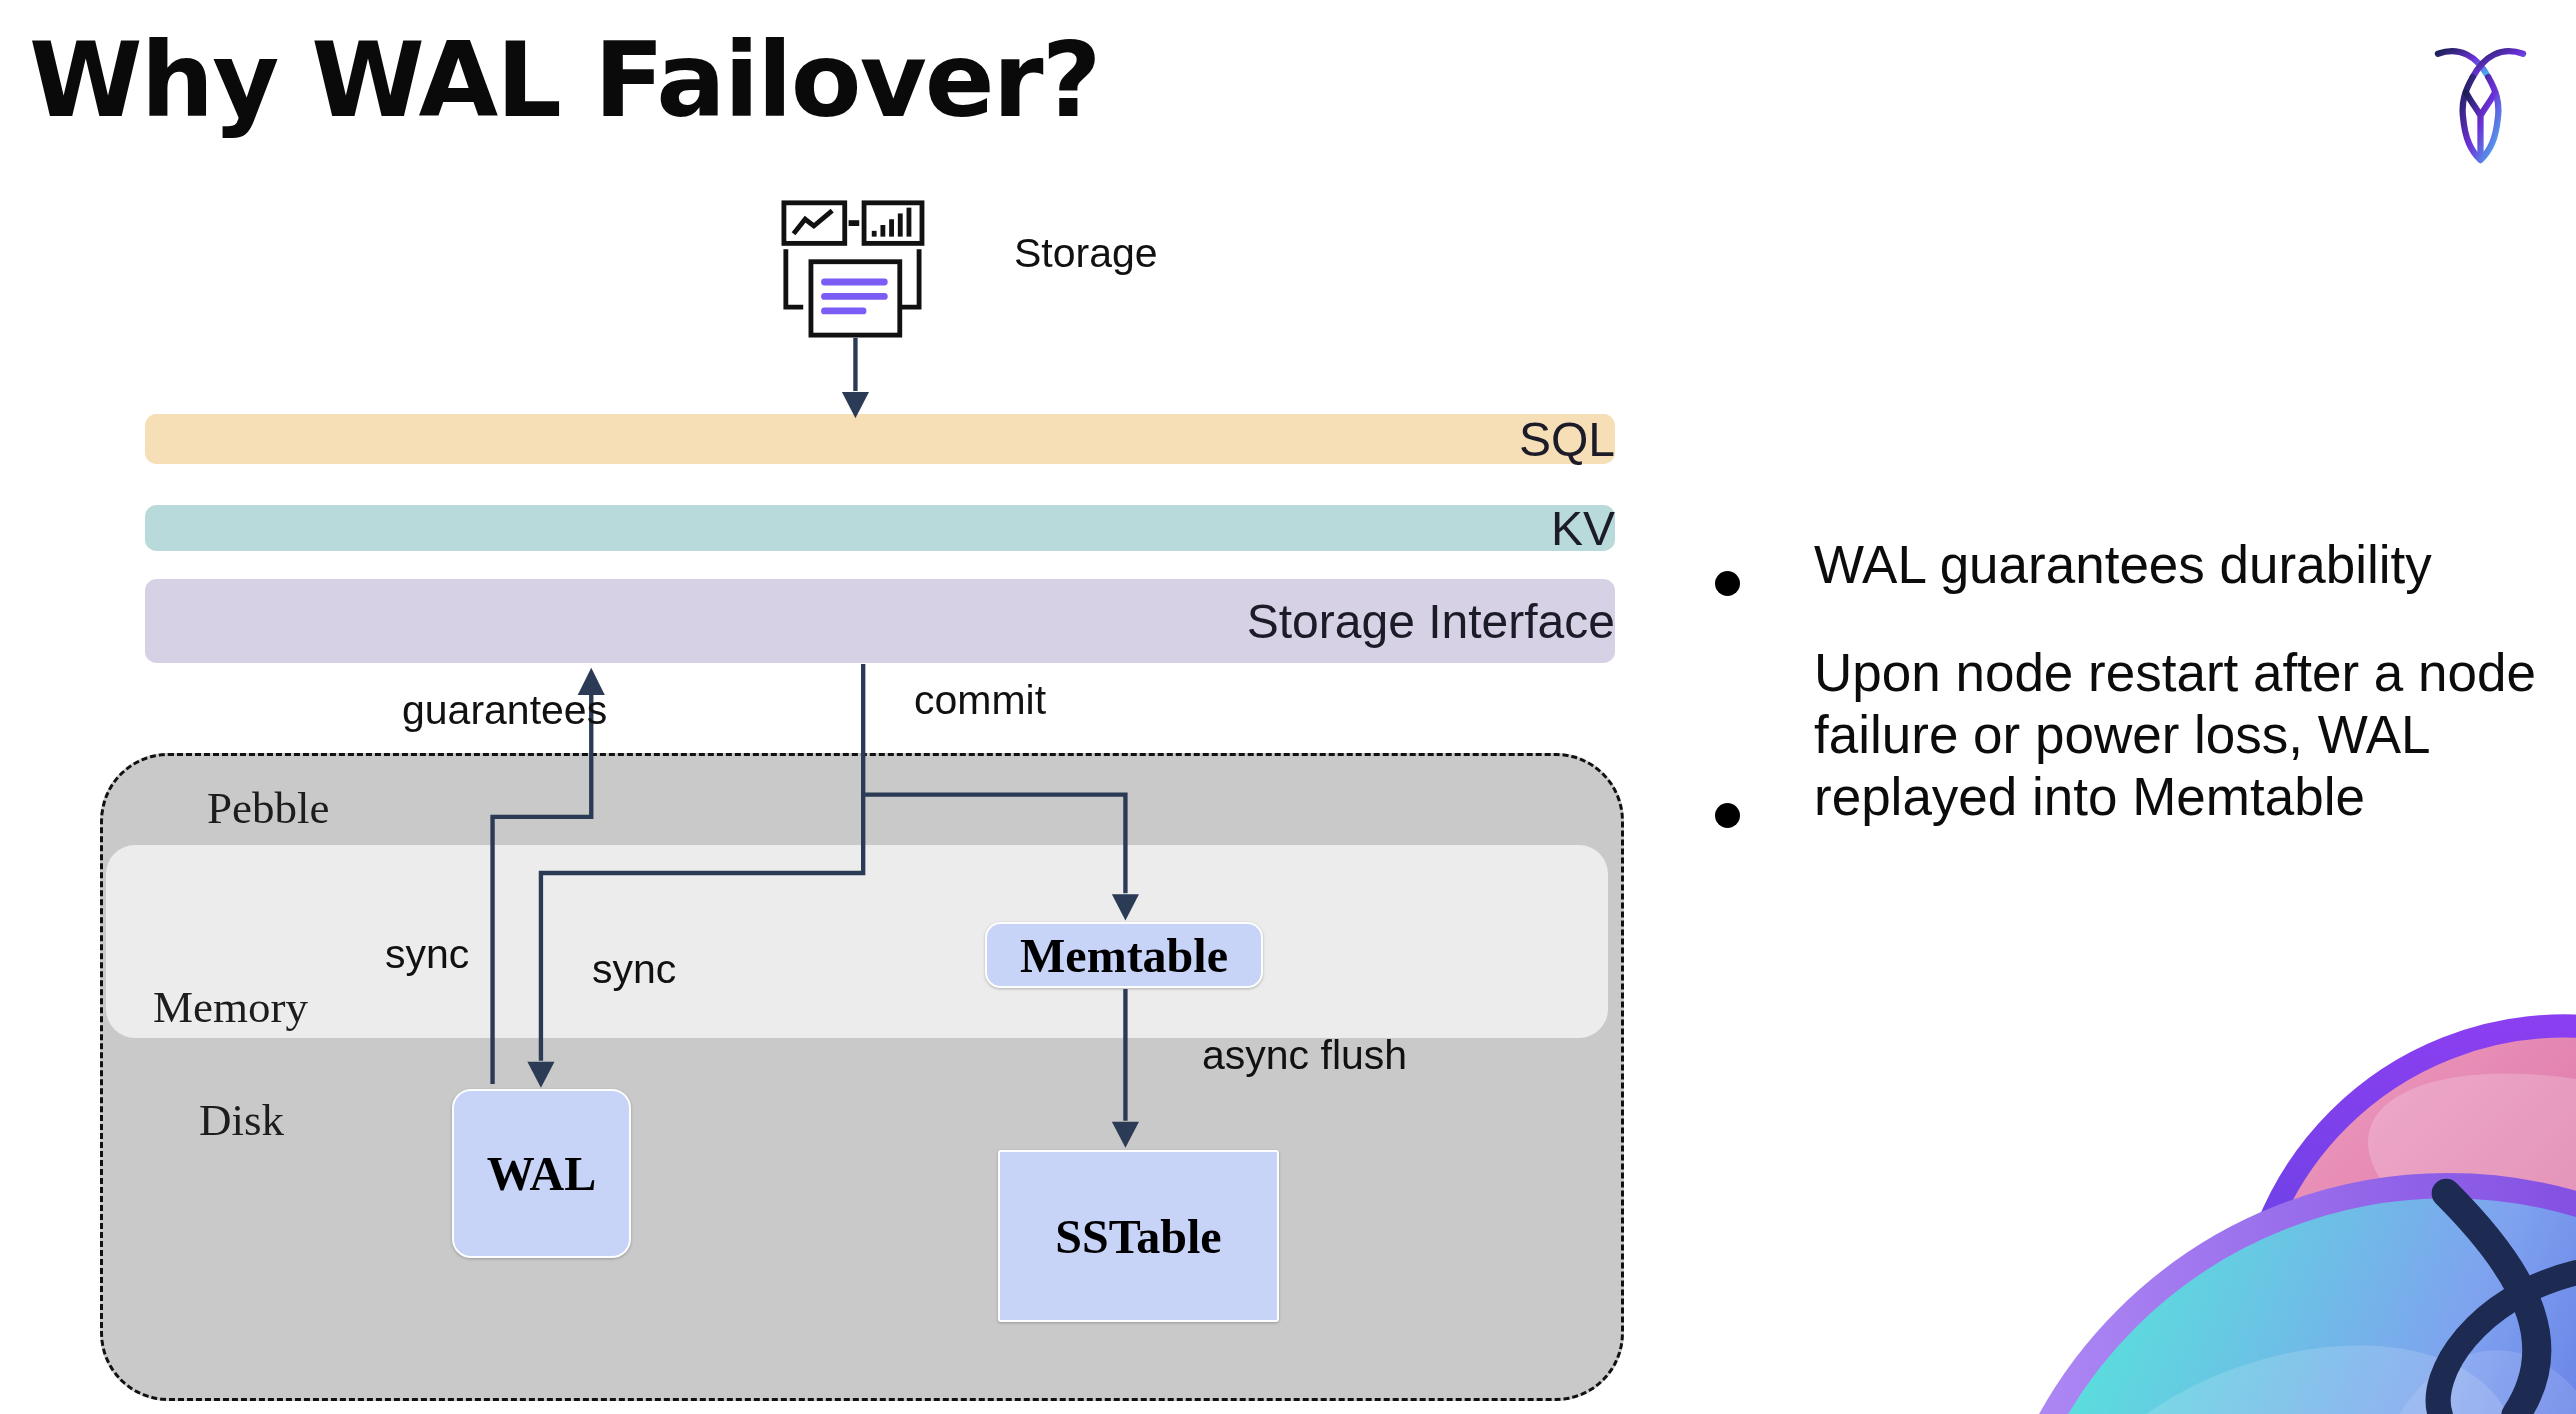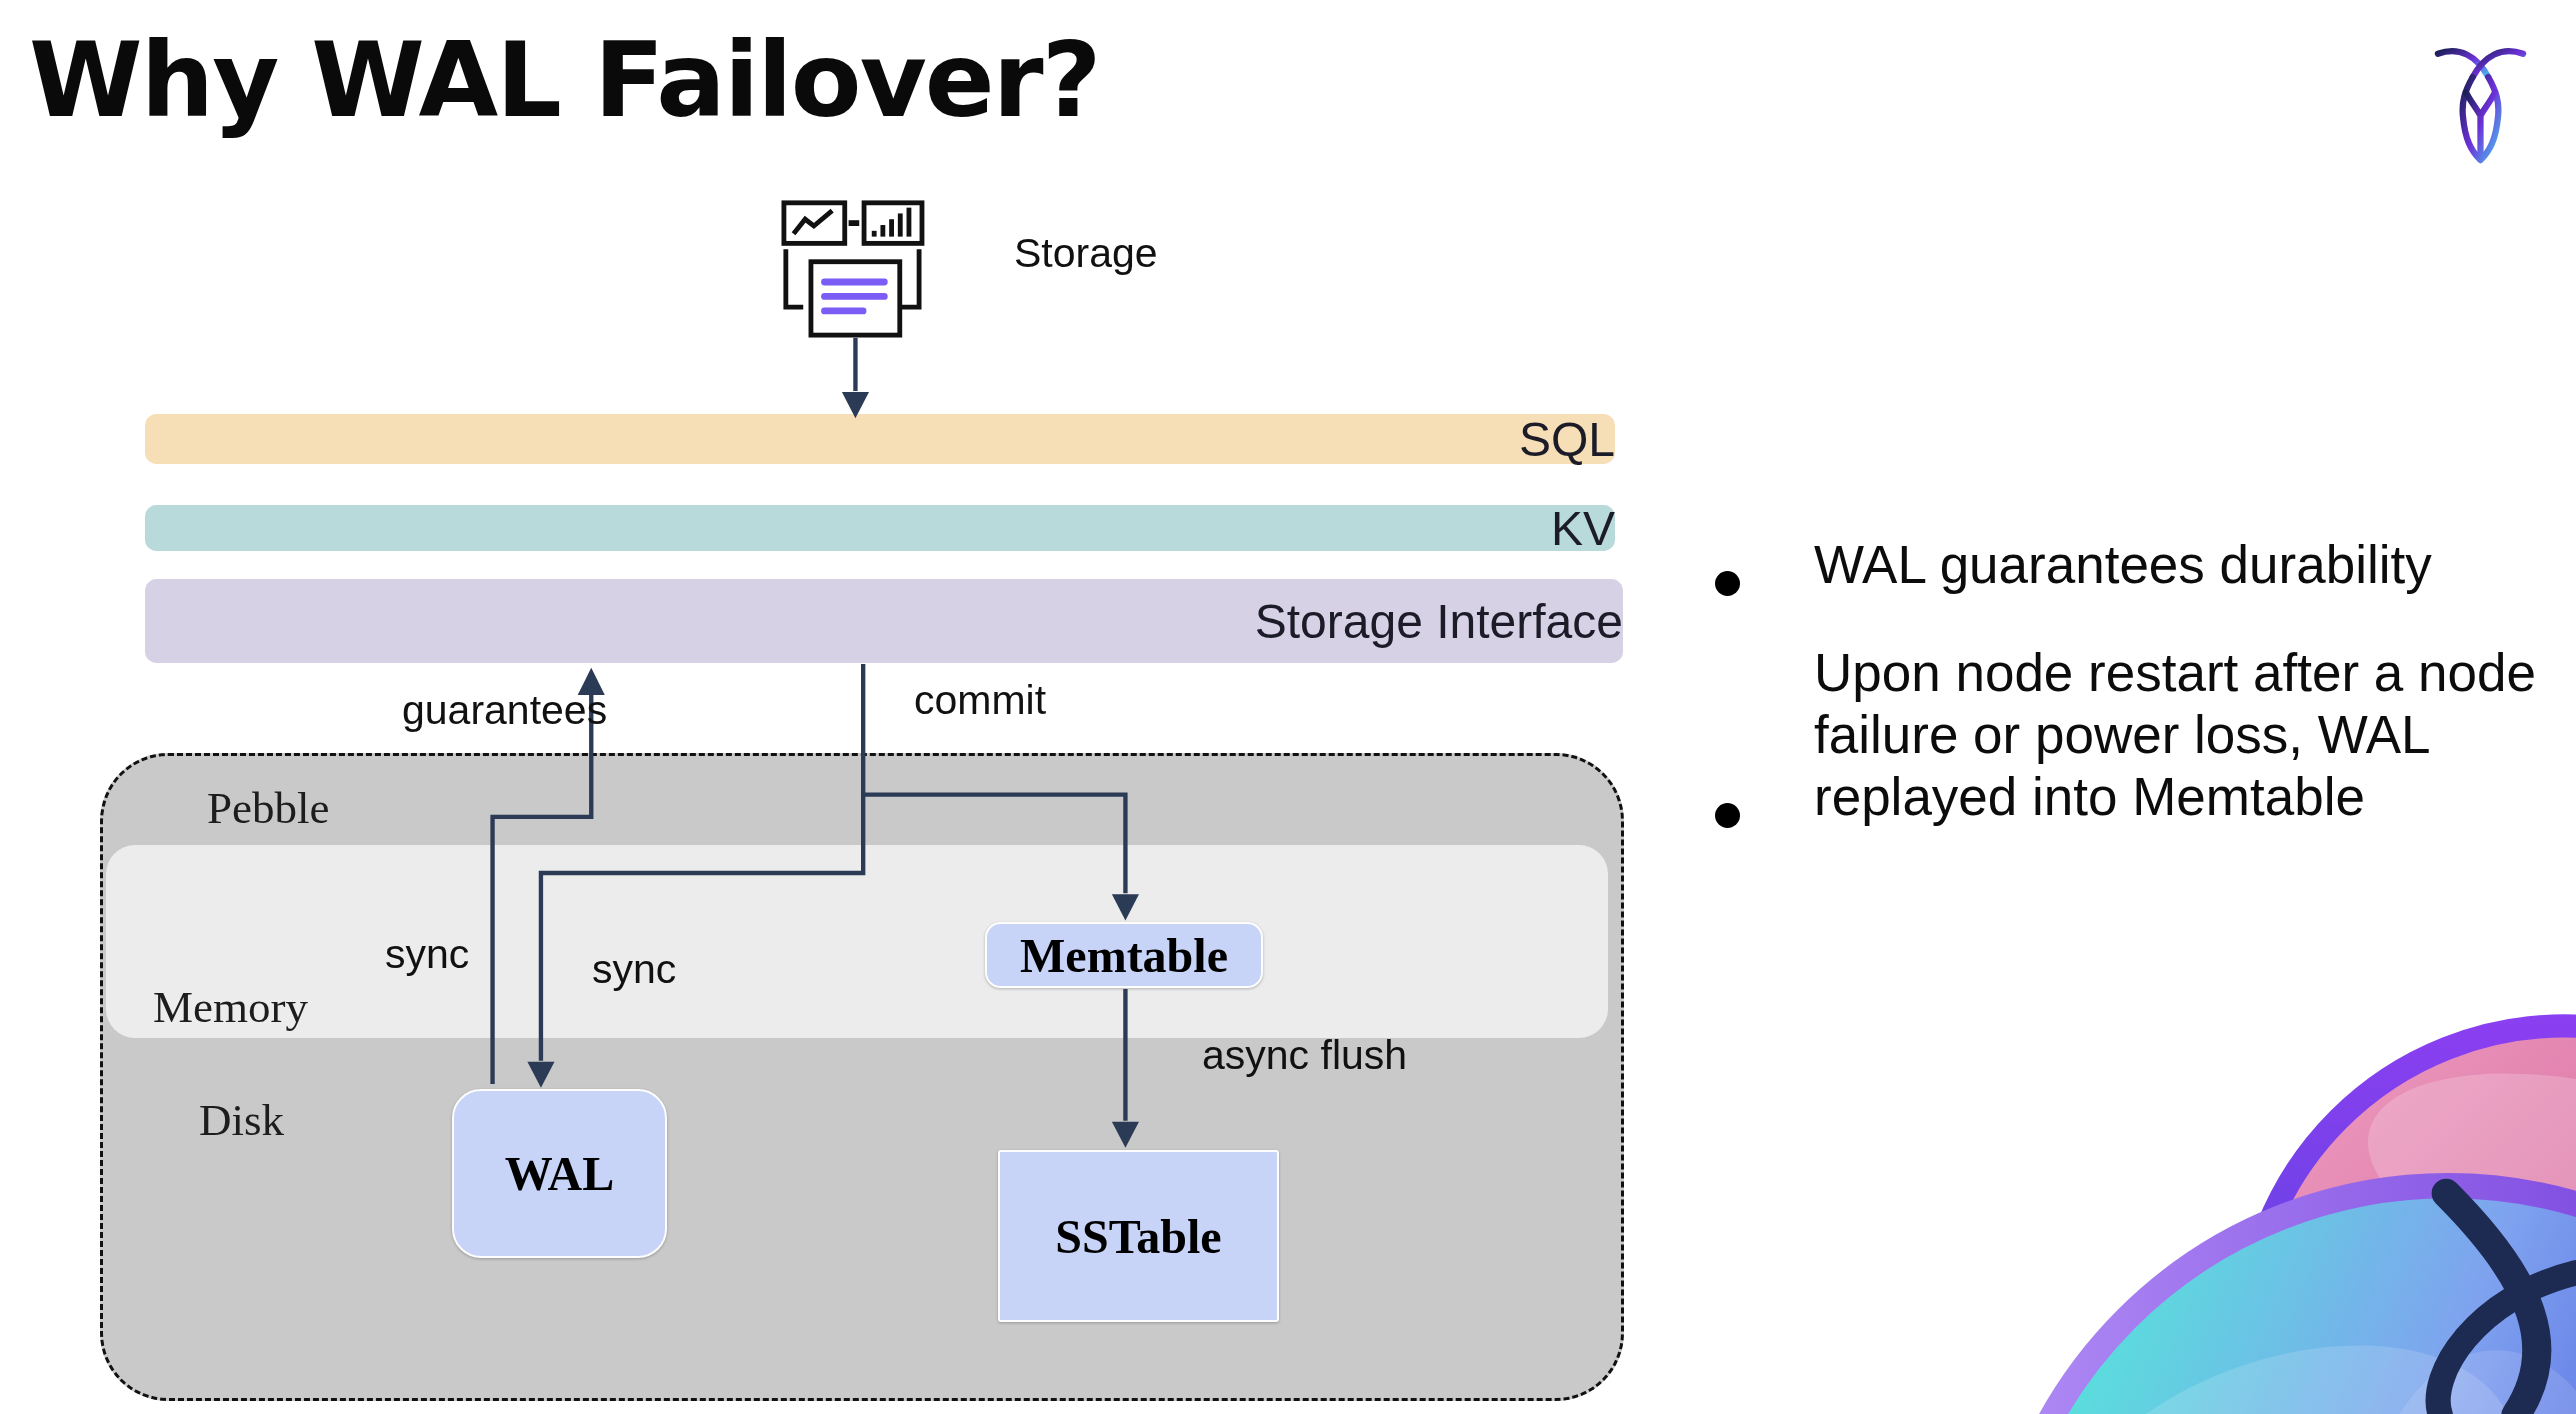--- a/index.html
+++ b/index.html
@@ -82,31 +82,31 @@
     </g>
   </svg>
   <span class="abs sans client-label" style="left:1014px;top:230px;">Storage</span>
 
   <div class="abs bar" style="top:414px;height:50px;background:var(--sql-bar);">
     <span>SQL</span>
   </div>
   <div class="abs bar" style="top:505px;height:46px;background:var(--kv-bar);">
     <span>KV</span>
   </div>
-  <div class="abs bar" style="top:579px;height:84px;background:var(--storage-bar);padding-left:8px;">
+  <div class="abs bar" style="top:579px;height:84px;background:var(--storage-bar);">
     <span>Storage Interface</span>
   </div>
 
   <div class="abs pebble"></div>
   <div class="abs memory-band"></div>
   <span class="abs serif region-label" style="left:207px;top:782px;">Pebble</span>
   <span class="abs serif region-label" style="left:153px;top:981px;">Memory</span>
   <span class="abs serif region-label" style="left:199px;top:1094px;">Disk</span>
 
-  <div class="abs node" style="left:452px;top:1089px;width:215px;height:169px;border-radius:29px;">
+  <div class="abs node" style="left:452px;top:1089px;width:179px;height:169px;border-radius:19px;">
     <span>WAL</span>
   </div>
   <div class="abs node" style="left:985px;top:922px;width:278px;height:66px;border-radius:15.5px;justify-content:center;">
     <span>Memtable</span>
   </div>
   <div class="abs node" style="left:998px;top:1150px;width:281px;height:172px;border-radius:3px;">
     <span>SSTable</span>
   </div>
 
   <svg class="abs" style="left:0;top:0;pointer-events:none;" width="2576" height="1415" viewBox="0 0 2662 1462">

